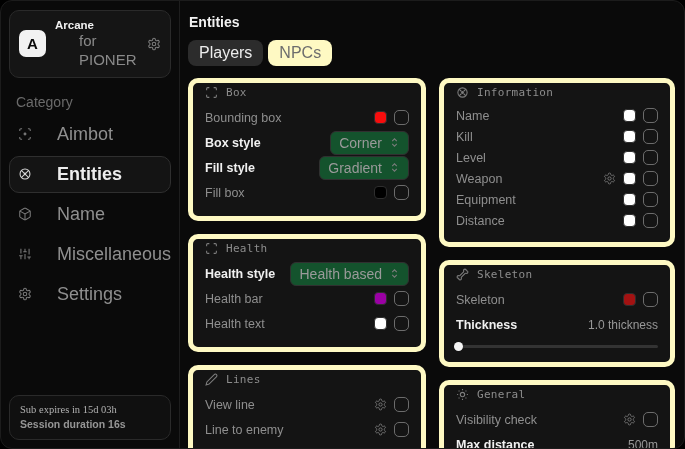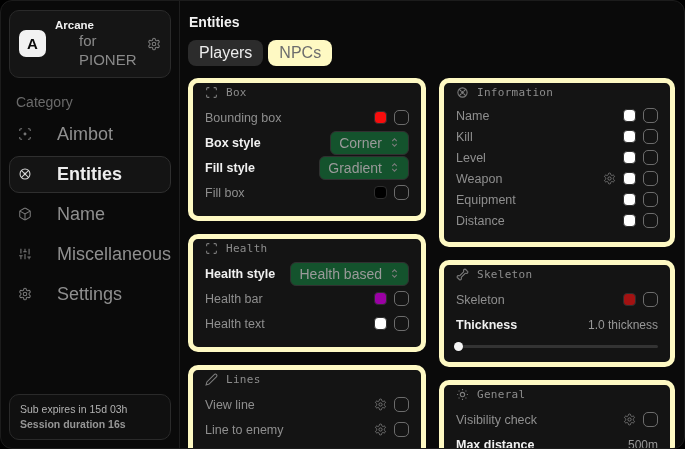--- a/index.html
+++ b/index.html
@@ -38,21 +38,21 @@
   .nav-item .icon { color:#7a7a7a; }
   .nav-item.selected {
     border-color:#2f2f2f; background:#141414; color:#ededed; font-weight:bold;
   }
   .nav-item.selected .icon { color:#dadada; }
   .sidebar-spacer { flex:1; }
   .footer-card {
     border:1px solid #2a2a2a; background:#101010; border-radius:10px;
     padding:8px 10px 9px 10px;
   }
-  .footer-line1 { font-family:Liberation Sans, sans-serif;
+  .footer-line1 { font-family:Liberation Serif, serif;
     color:#b2b2b2; font-size:10.5px; }
   .footer-line2 { color:#969696; font-size:10.5px; font-weight:bold; margin-top:3px; }
   
   .main { flex:1; padding:13px 12px 0 8px; }
   .page-title { color:#f2f2f2; font-size:14px; font-weight:bold; margin-left:1px; }
   .tabs { display:flex; gap:5px; margin-top:10px; margin-bottom:12px; }
   .tab { border-radius:8px; padding:4px 11px; font-size:16px; cursor:default; }
   .tab.selected { background:#2c2c2c; color:#ececec; }
   .tab.unselected { background:#fef9c3; color:#6d6d6d; }
   .columns { display:flex; gap:13px; }

